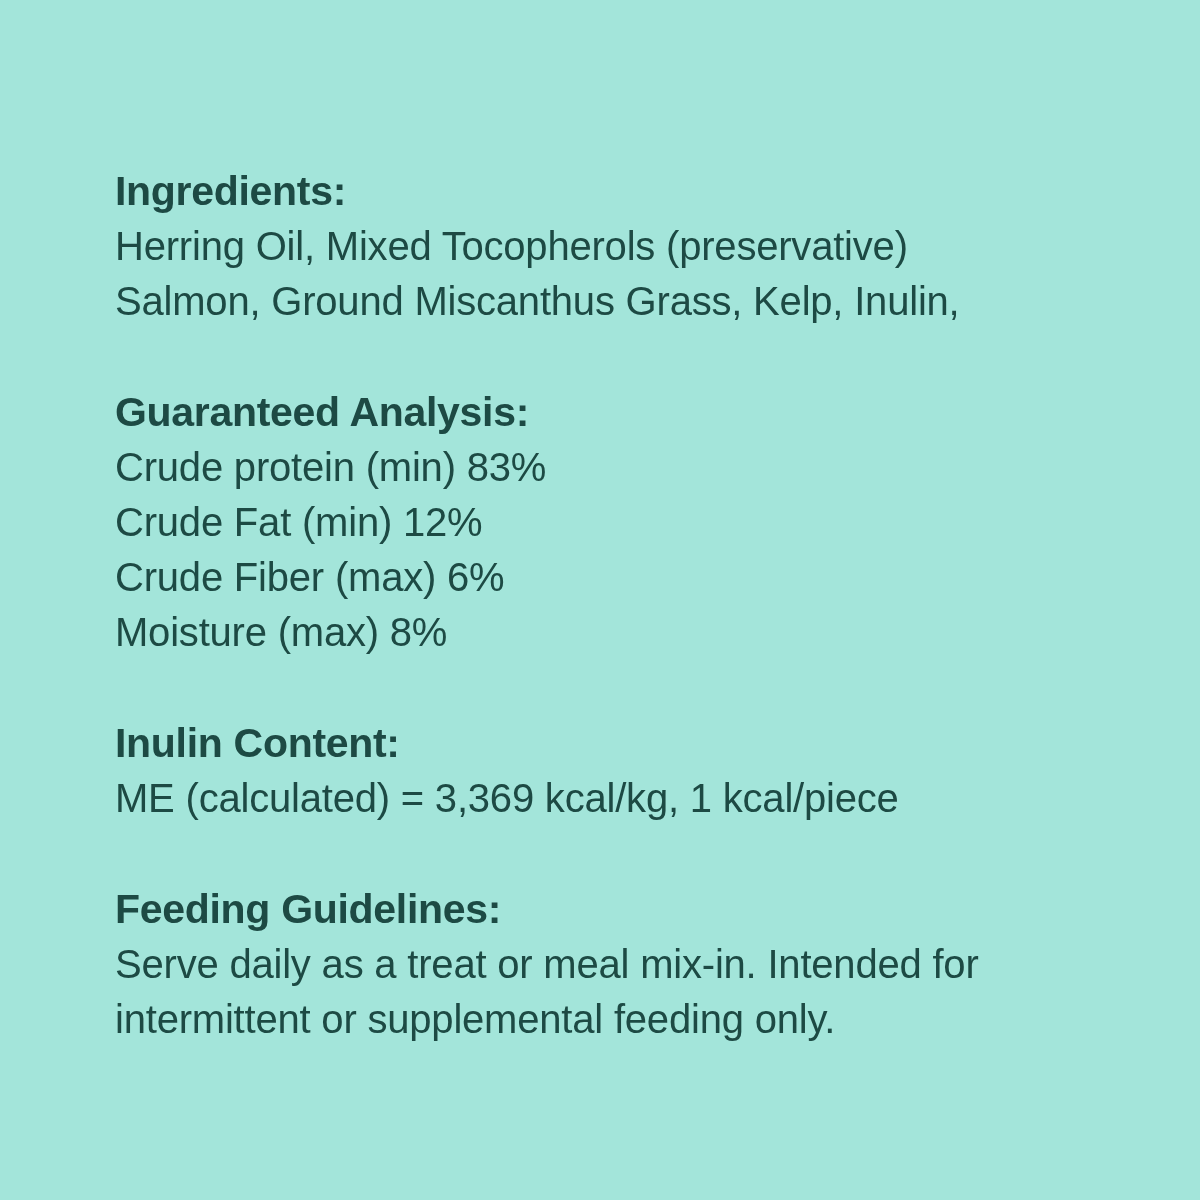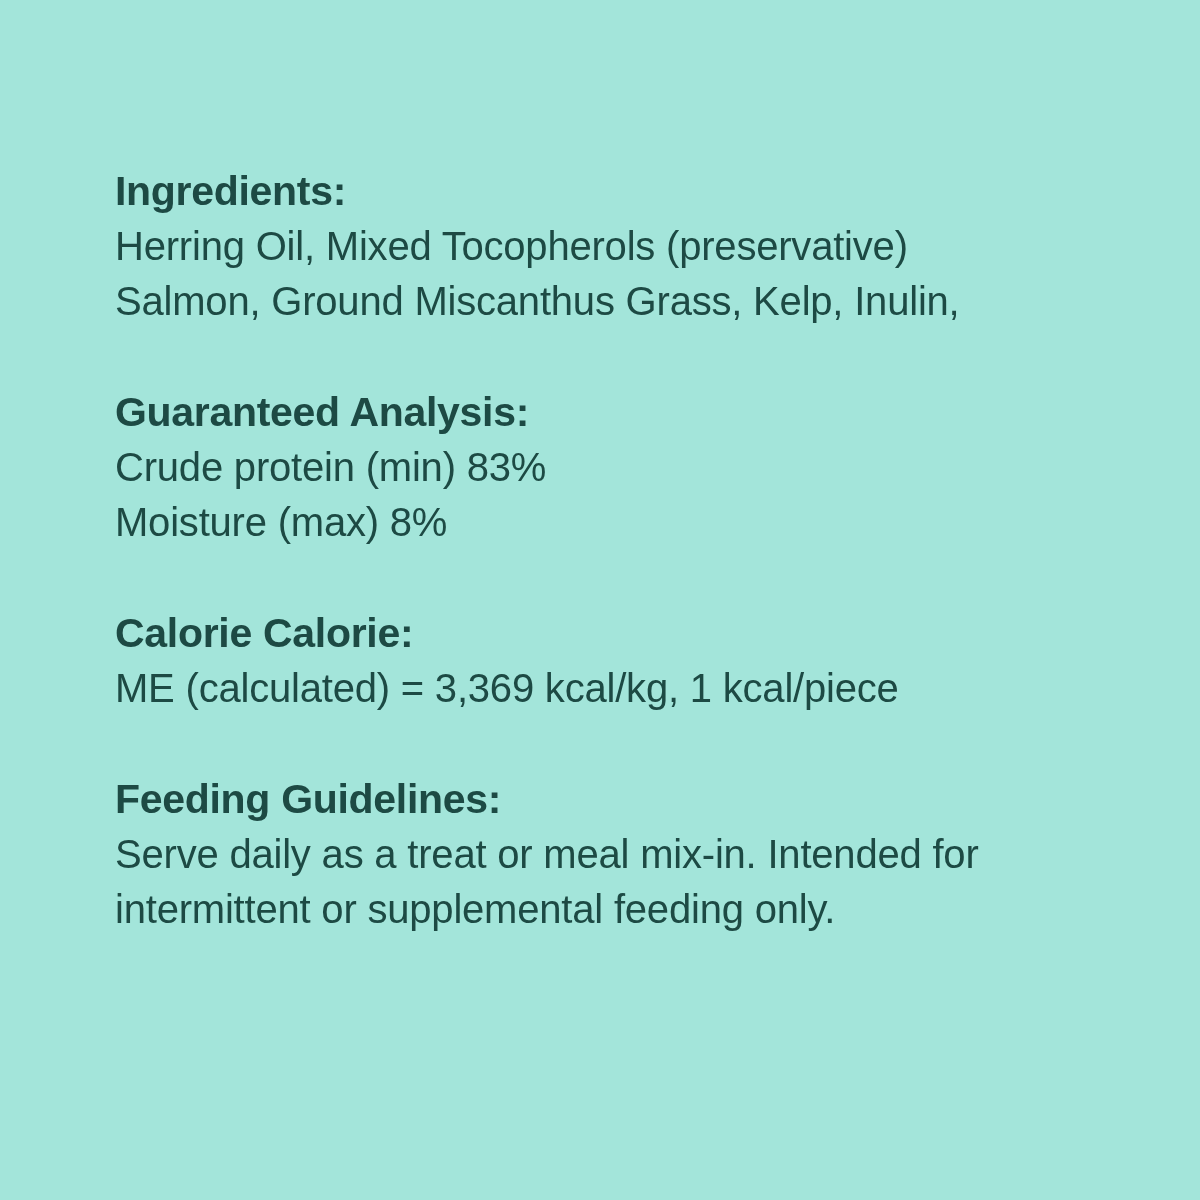--- a/index.html
+++ b/index.html
@@ -43,25 +43,27 @@
 
   <div class="section">
     <div class="section-heading">Ingredients:</div>
     <div class="section-line">Herring Oil, Mixed Tocopherols (preservative)</div>
     <div class="section-line">Salmon, Ground Miscanthus Grass, Kelp, Inulin,</div>
   </div>
 
   <div class="section">
     <div class="section-heading">Guaranteed Analysis:</div>
     <div class="section-line">Crude protein (min) 83%</div>
+    <div class="section-line">Crude Fat (min) 12%</div>
+    <div class="section-line">Crude Fiber (max) 6%</div>
     <div class="section-line">Moisture (max) 8%</div>
   </div>
 
   <div class="section">
-    <div class="section-heading">Calorie Calorie:</div>
+    <div class="section-heading">Inulin Content:</div>
     <div class="section-line">ME (calculated) = 3,369 kcal/kg, 1 kcal/piece</div>
   </div>
 
   <div class="section">
     <div class="section-heading">Feeding Guidelines:</div>
     <div class="section-line">Serve daily as a treat or meal mix-in. Intended for</div>
     <div class="section-line">intermittent or supplemental feeding only.</div>
   </div>
 
 </div>

